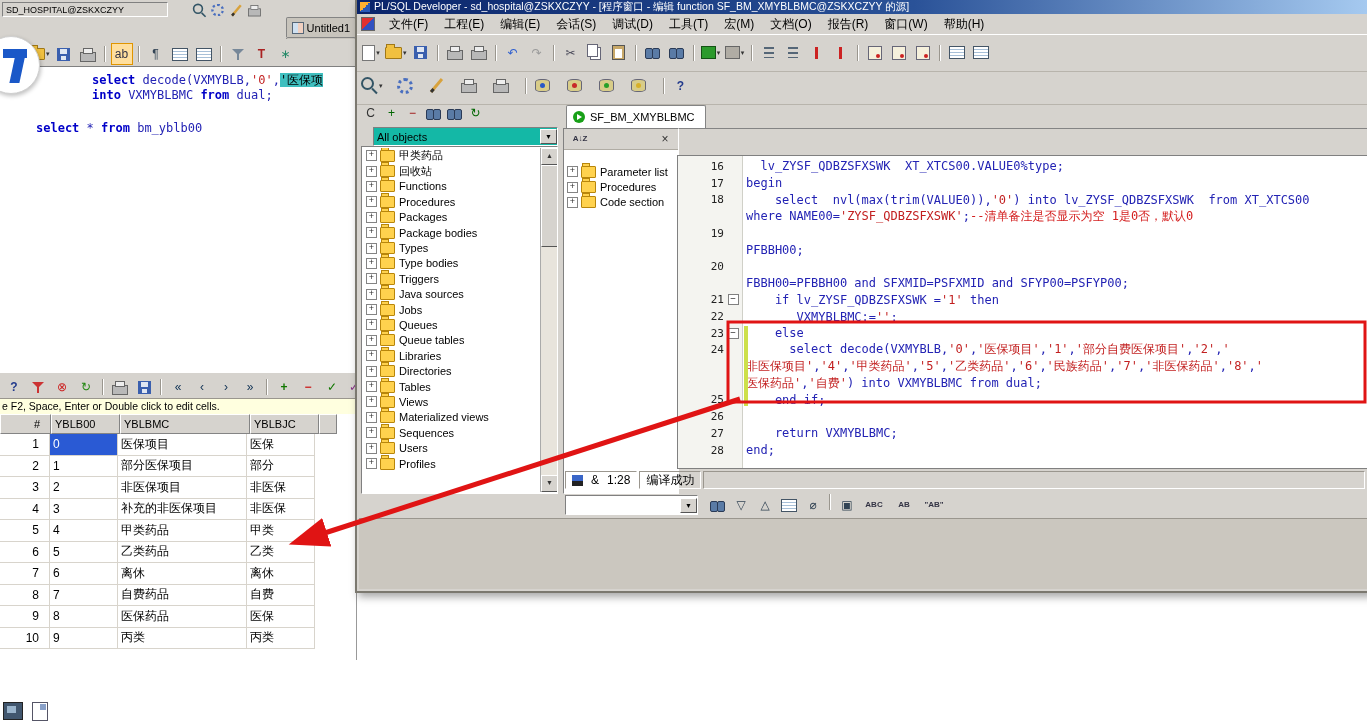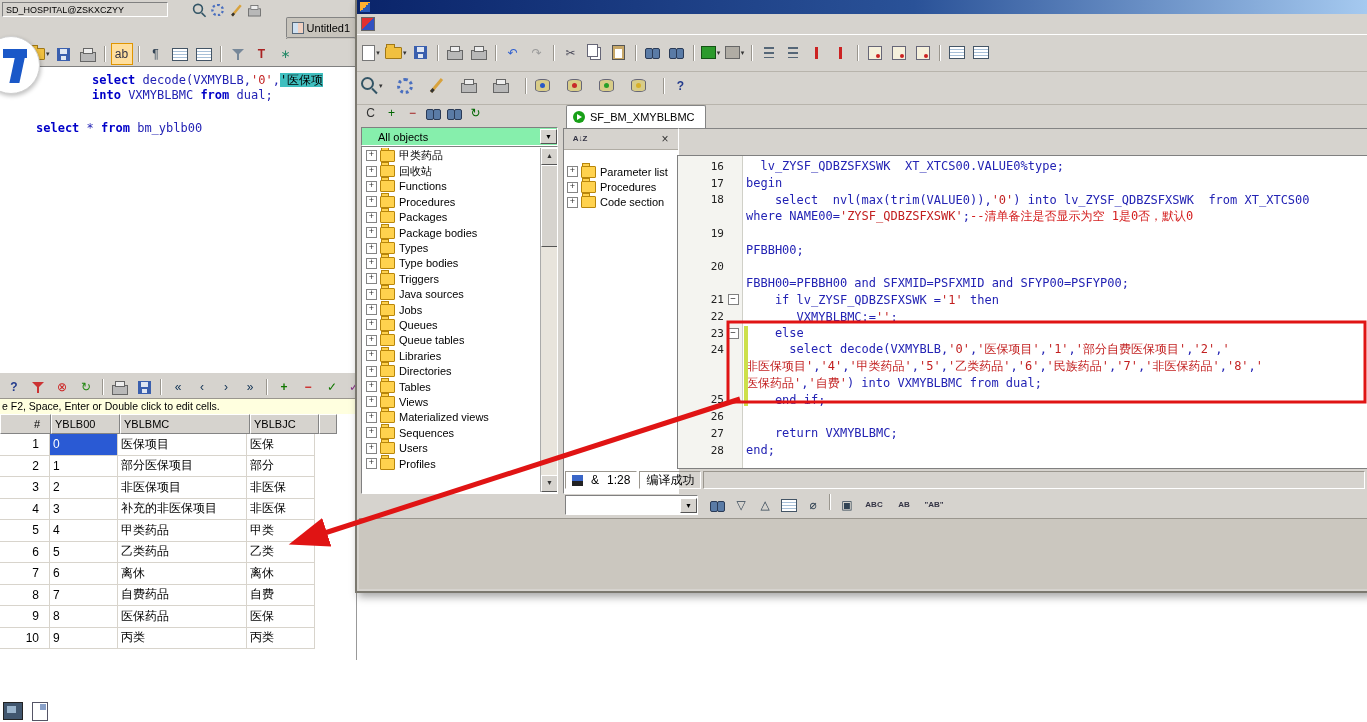--- a/index.html
+++ b/index.html
@@ -106,22 +106,22 @@
   .micon{width:12px;height:12px;margin:0 6px 0 4px;background:linear-gradient(135deg,#e03030 50%,#3050c0 50%);border:1px solid #666;flex:none;}
   #menu-items{display:flex;}
   .menu-item{padding:2px 8px;white-space:nowrap;}
   #tb1{position:absolute;left:0;top:34px;right:0;height:33px;border-bottom:1px solid #b8b4ac;}
   #tb2{position:absolute;left:0;top:67px;right:0;height:33px;border-bottom:1px solid #b8b4ac;}
   #tb2 .tbtn{margin-right:8px;}
 
   #obj-panel{position:absolute;left:2px;top:102px;width:202px;height:392px;}
   #obj-tools{height:20px;padding:1px 2px;}
   #obj-tools .tbtn{min-width:17px;height:17px;}
-  #obj-combo{margin:3px 3px 0 2px;height:17px;background:#86efac;border:1px solid;border-color:#808080 #fff #fff #808080;
-             display:flex;align-items:center;font-size:11px;padding-left:16px;justify-content:space-between;}
+  #obj-combo{margin:3px 3px 0 14px;height:17px;background:#14b8a6;border:1px solid;border-color:#808080 #fff #fff #808080;
+             display:flex;align-items:center;font-size:11px;padding-left:3px;justify-content:space-between;}
   .combo-dd{width:15px;height:13px;background:#d6d3ce;border:1px solid;border-color:#fff #555 #555 #fff;
             font-size:7px;display:flex;align-items:center;justify-content:center;flex:none;}
   #obj-tree-wrap{position:absolute;left:2px;right:3px;top:44px;bottom:0;background:#fff;
                  border:1px solid;border-color:#808080 #fff #fff #808080;overflow:hidden;}
   #obj-tree{position:absolute;left:1px;top:1px;right:17px;bottom:1px;overflow:hidden;}
   .titem{display:flex;align-items:center;height:15.4px;font-size:11px;white-space:nowrap;padding-left:3px;}
   .plus{width:9px;height:9px;border:1px solid #848484;background:#fff;font-size:9px;line-height:7px;
         text-align:center;margin-right:3px;flex:none;color:#333;}
   .tfold{width:13px;height:10px;background:#ffd24e;border:1px solid #b8860b;margin-right:4px;position:relative;flex:none;border-radius:1px;}
   .tfold::before{content:"";position:absolute;left:0;top:-4px;width:6px;height:2px;background:#ffd24e;border:1px solid #b8860b;border-bottom:none;}
@@ -387,23 +387,37 @@
             <div class="gcell c2">丙类</div>
             <div class="gcell c3">丙类</div>
           </div>
         </div>
     </div>
   </div>
 
   <div id="fg-window" class="win">
     <div id="titlebar">
       <span class="ticon"></span>
+      <span>PL/SQL Developer - sd_hospital@ZSKXCZYY - [程序窗口 - 编辑 function SF_BM_XMYBLBMC@ZSKXCZYY 的源]</span>
     </div>
     <div id="menubar">
       <span class="micon"></span>
+      <div id="menu-items">
+          <div class="menu-item">文件(F)</div>
+          <div class="menu-item">工程(E)</div>
+          <div class="menu-item">编辑(E)</div>
+          <div class="menu-item">会话(S)</div>
+          <div class="menu-item">调试(D)</div>
+          <div class="menu-item">工具(T)</div>
+          <div class="menu-item">宏(M)</div>
+          <div class="menu-item">文档(O)</div>
+          <div class="menu-item">报告(R)</div>
+          <div class="menu-item">窗口(W)</div>
+          <div class="menu-item">帮助(H)</div>
+        </div>
     </div>
     <div id="tb1" class="tbar">
         <div class="tbtn">
           <span class="ico ico-page"></span>
           <span class="dd">▾</span>
         </div>
         <div class="tbtn">
           <span class="ico ico-folder"></span>
           <span class="dd">▾</span>
         </div>

